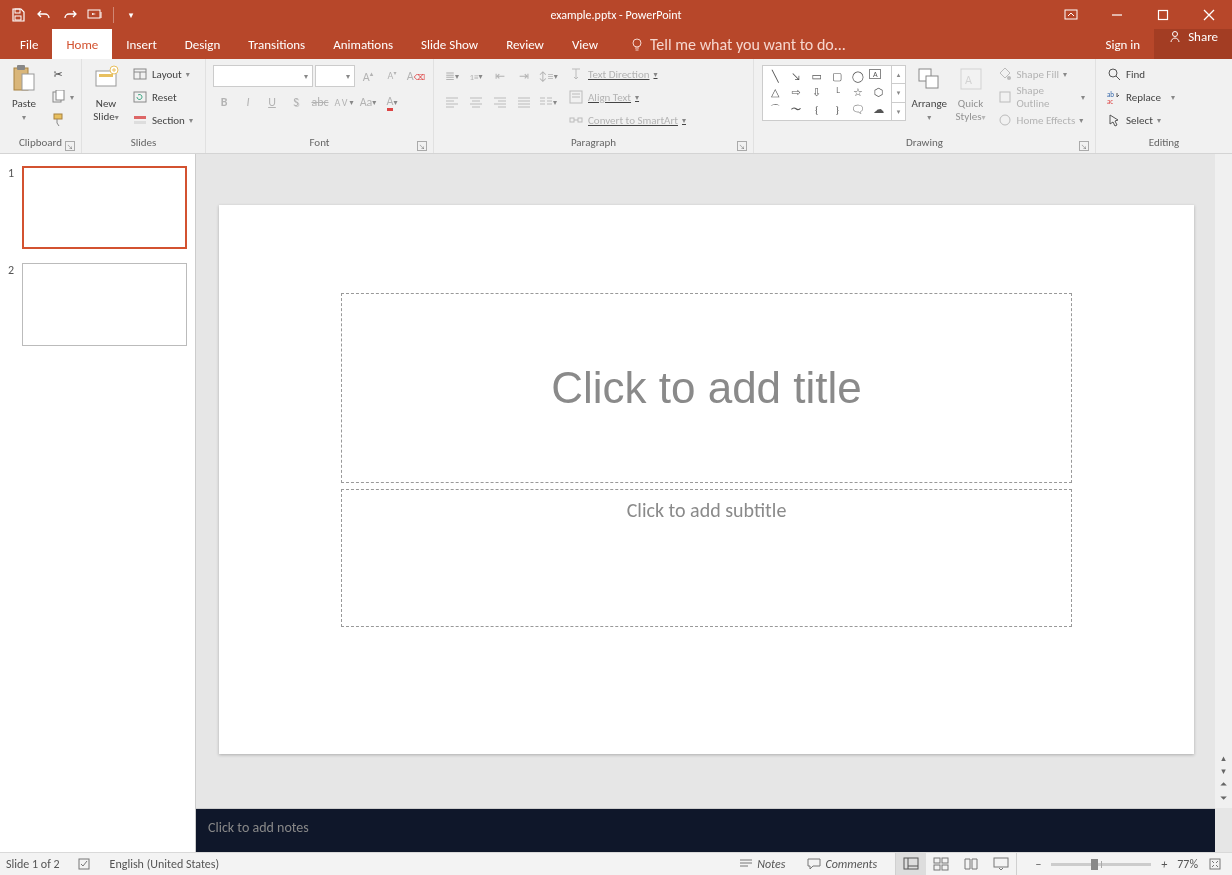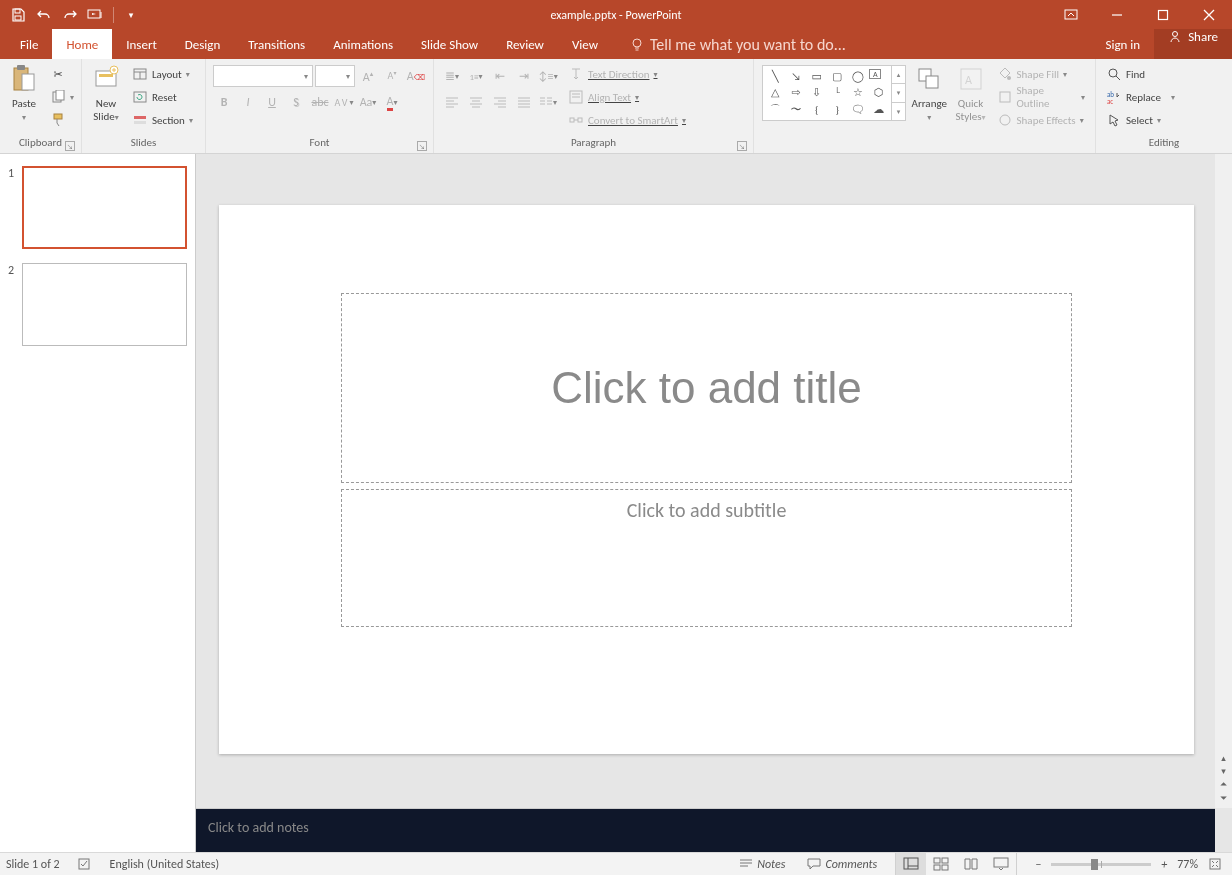--- a/index.html
+++ b/index.html
@@ -489,25 +489,26 @@
             </span>
             <span>Shape Outline</span>
             <span class="caret-small">▾</span>
           </div>
         <div class="smbtn disabled">
             <span class="ic">
               <svg width="14" height="14">
                 <circle cx="7" cy="7" r="5" fill="none" stroke="#bbb"></circle>
               </svg>
             </span>
-            <span>Shape Effects</span>
-            <span class="caret-small">▾</span>
-          </div>
-      </div>
-    </div>
+            <span>Home Effects</span>
+            <span class="caret-small">▾</span>
+          </div>
+      </div>
+    </div>
+    <div class="group-label"><span>Drawing</span><div class="dialog"></div></div>
   </div>
 
   <div class="group" style="flex:1;border-right:none">
     <div class="group-body">
         <div class="col" style="padding-top:2px;">
       <div class="smbtn">
             <span class="ic">
               <svg width="14" height="14">
                 <circle cx="6" cy="6" r="4" fill="none" stroke="#555"></circle>
                 <line x1="9" y1="9" x2="13" y2="13" stroke="#555"></line>

